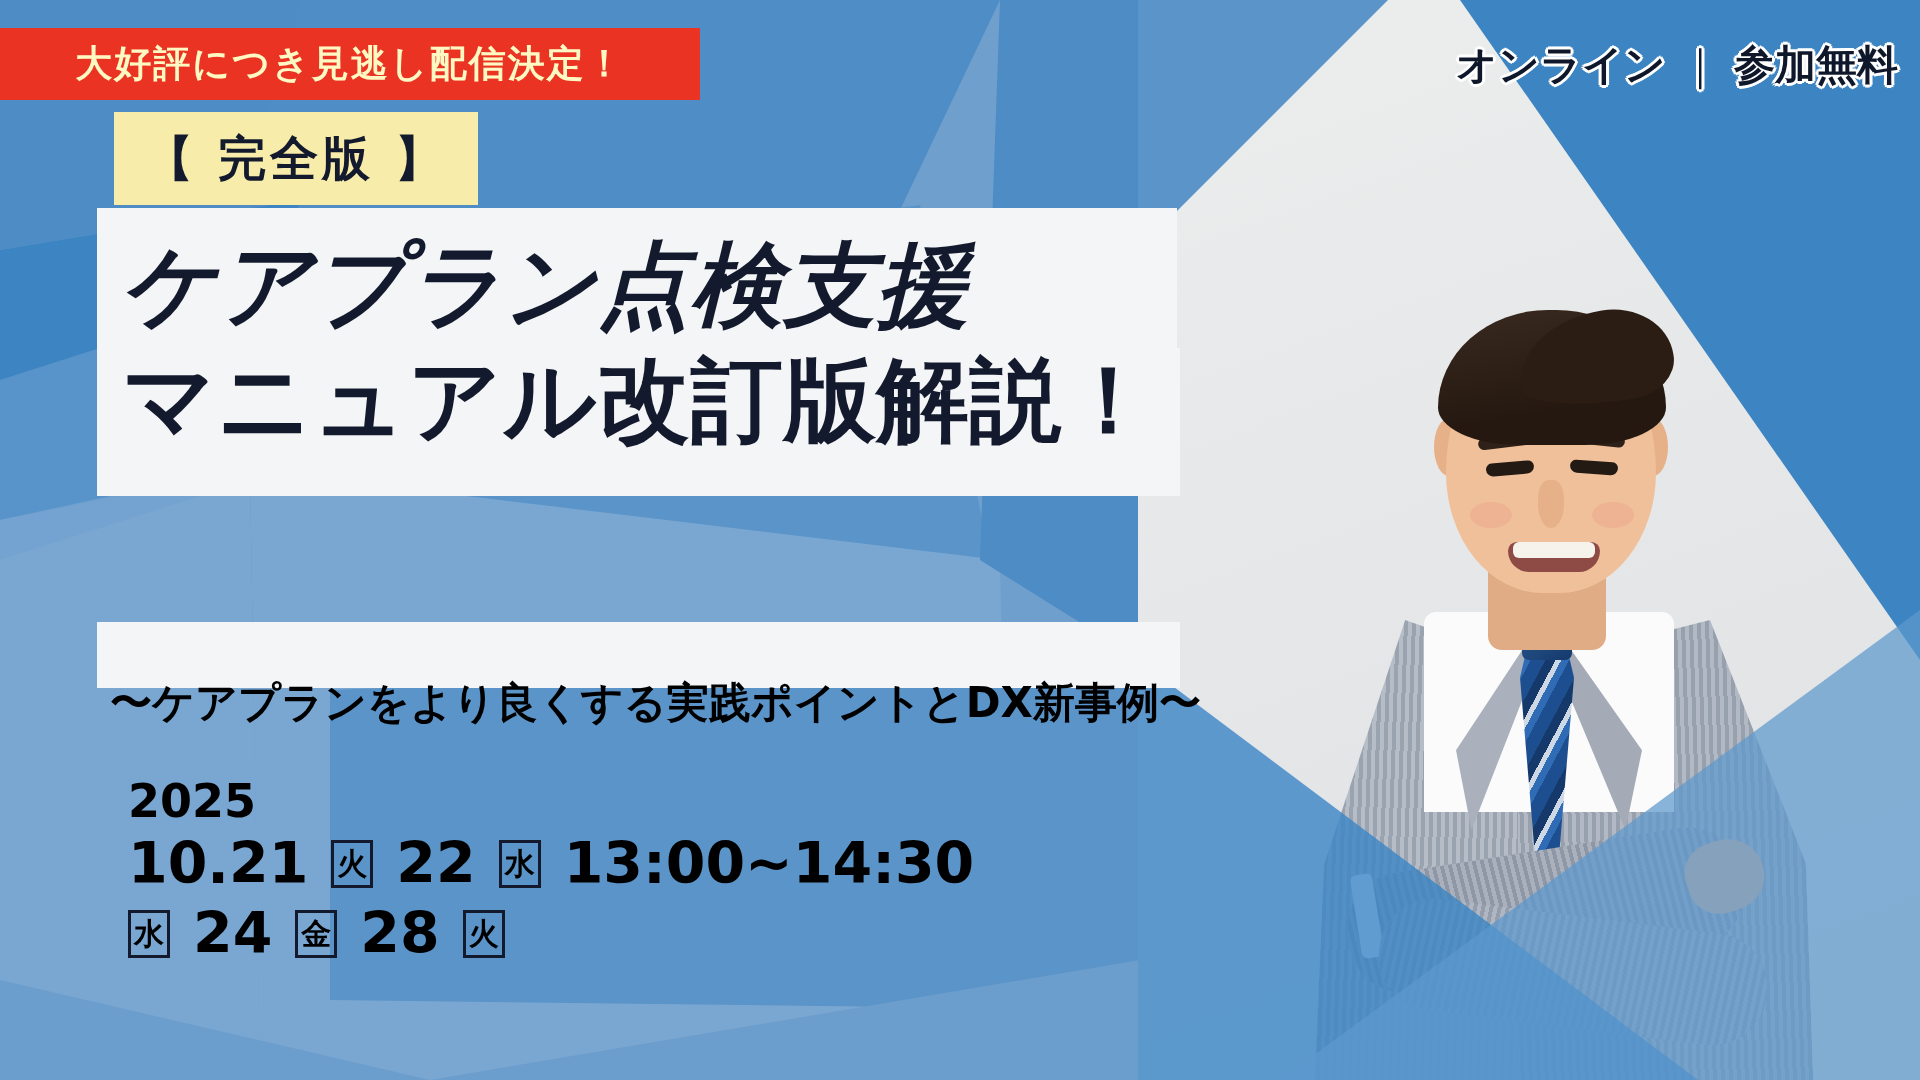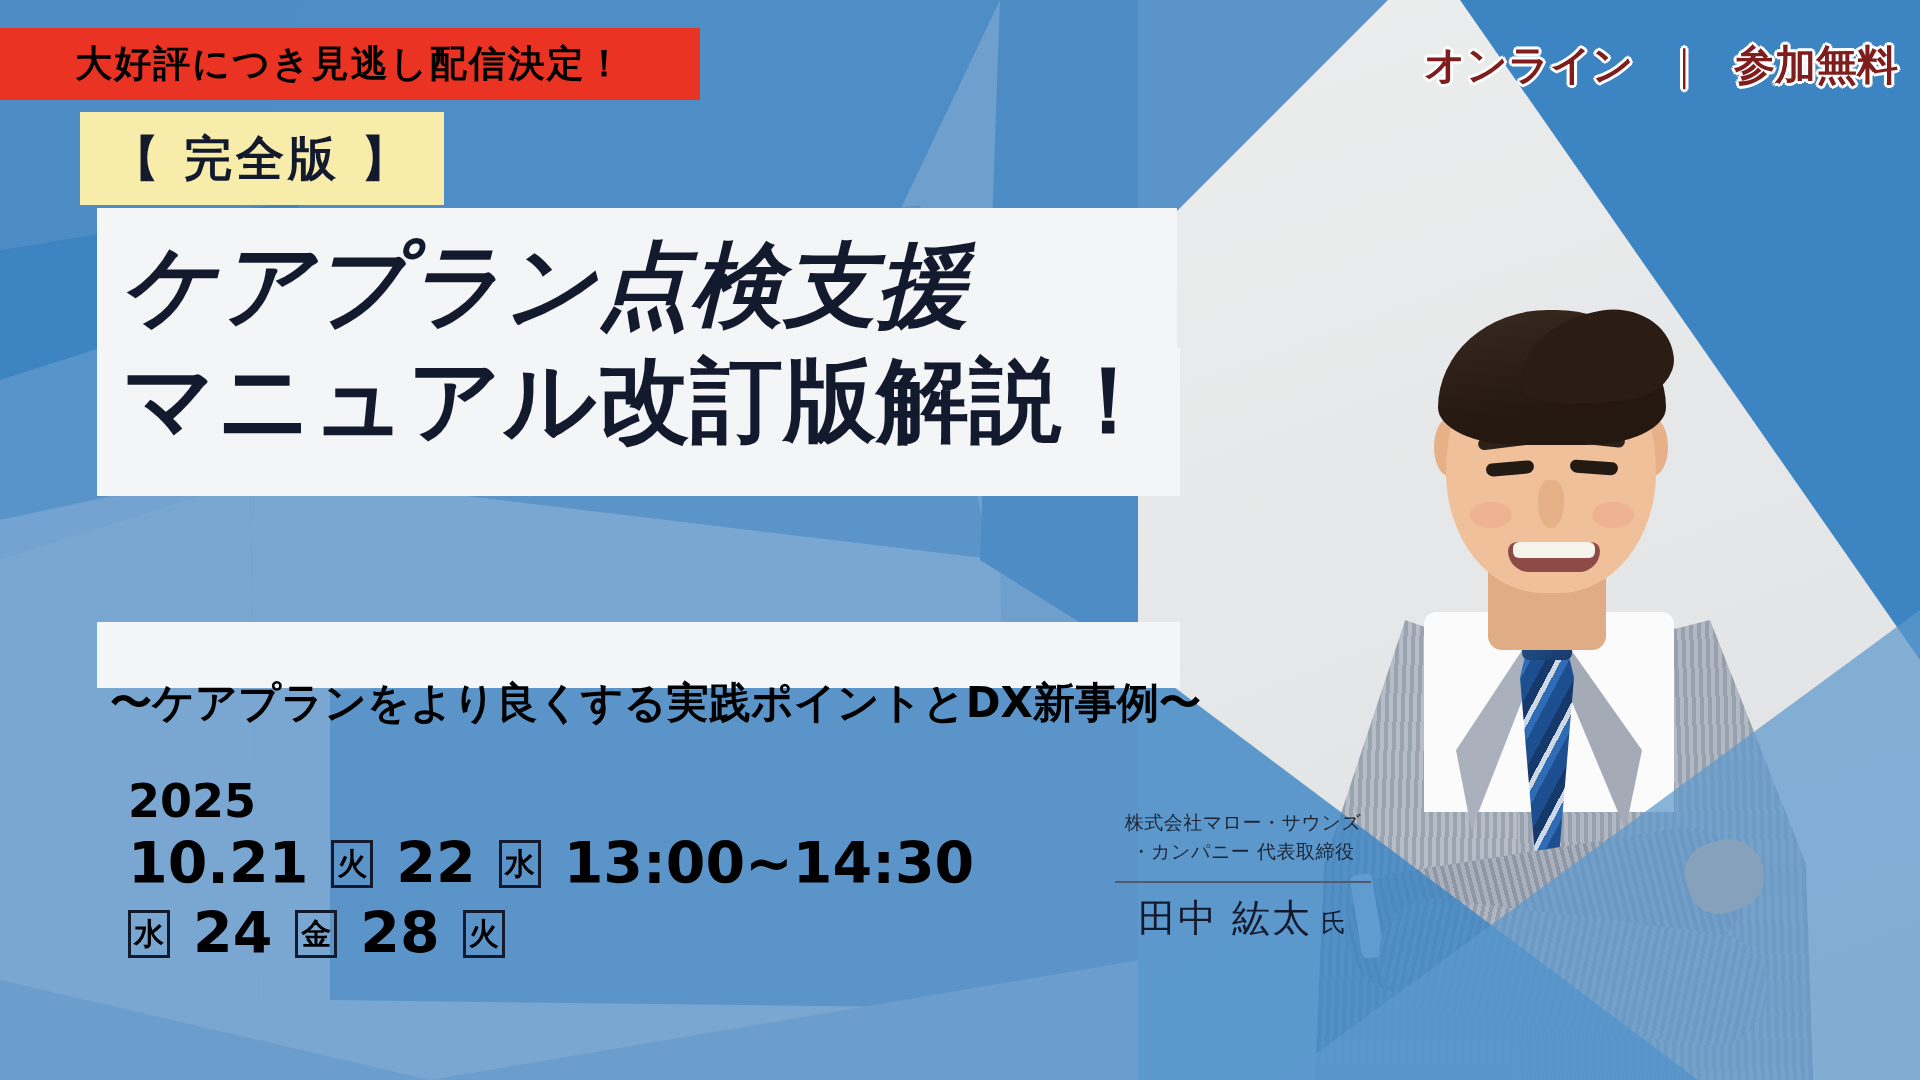--- a/index.html
+++ b/index.html
@@ -95,38 +95,38 @@
         border-bottom:420px solid rgba(58,132,196,.80); border-right:560px solid transparent; }
   .overlay-tri-b { position:absolute; right:0; bottom:0; width:0; height:0;
         border-bottom:470px solid rgba(93,152,205,.72); border-left:640px solid transparent; }
 
   
   .ribbon {
     position:absolute; left:0; top:28px; width:700px; height:72px;
     background:#ea3323; display:flex; align-items:center; justify-content:center;
   }
   .ribbon span {
-    color:#000000; font-size:37px; font-weight:bold; letter-spacing:2px;
+    color:#fef9c3; font-size:37px; font-weight:bold; letter-spacing:2px;
     font-family:"DejaVu Sans","Liberation Sans",sans-serif;
   }
 
   
   .badge {
-    position:absolute; left:80px; top:112px; width:364px; height:93px;
+    position:absolute; left:114px; top:112px; width:364px; height:93px;
     background:#f8ecaa; display:flex; align-items:center; justify-content:center;
   }
   .badge span {
     color:#141a2e; font-size:48px; font-weight:bold; letter-spacing:4px;
     font-family:"DejaVu Sans","Liberation Sans",sans-serif;
   }
 
   
   .online {
-    position:absolute; right:22px; top:38px; display:flex; align-items:center; gap:30px;
-    font-size:41px; font-weight:bold; color:#7f1d1d;
+    position:absolute; right:22px; top:38px; display:flex; align-items:center; gap:14px;
+    font-size:41px; font-weight:bold; color:#0f172a;
     font-family:"DejaVu Sans","Liberation Sans",sans-serif;
     text-shadow:
       -2px -2px 0 #fff, 2px -2px 0 #fff, -2px 2px 0 #fff, 2px 2px 0 #fff,
       0 -3px 0 #fff, 0 3px 0 #fff, -3px 0 0 #fff, 3px 0 0 #fff;
   }
   .online .divider { font-weight:normal; }
 
   
   .title-box-1 {
     position:absolute; left:97px; top:208px; width:1080px; height:140px;
@@ -270,22 +270,14 @@
 
     <div class="date-row">
       <span class="dow">水</span>
       <span>24</span>
       <span class="dow">金</span>
       <span>28</span>
       <span class="dow">火</span>
     </div>
   </div>
 
-  <div class="speaker">
-    <div class="org">株式会社マロー・サウンズ</div>
-    <div class="org">・カンパニー 代表取締役</div>
-    <div class="rule"></div>
-    <div class="name">
-      <span>田中 紘太</span><span class="suffix">氏</span>
-    </div>
-  </div>
 
 </div>
 
 </body></html>

